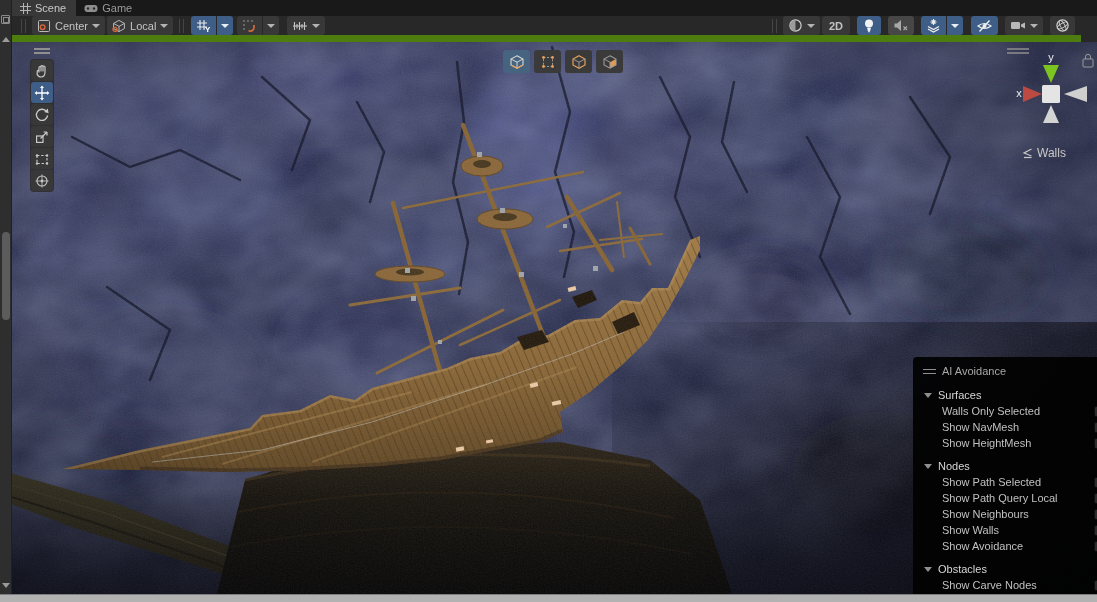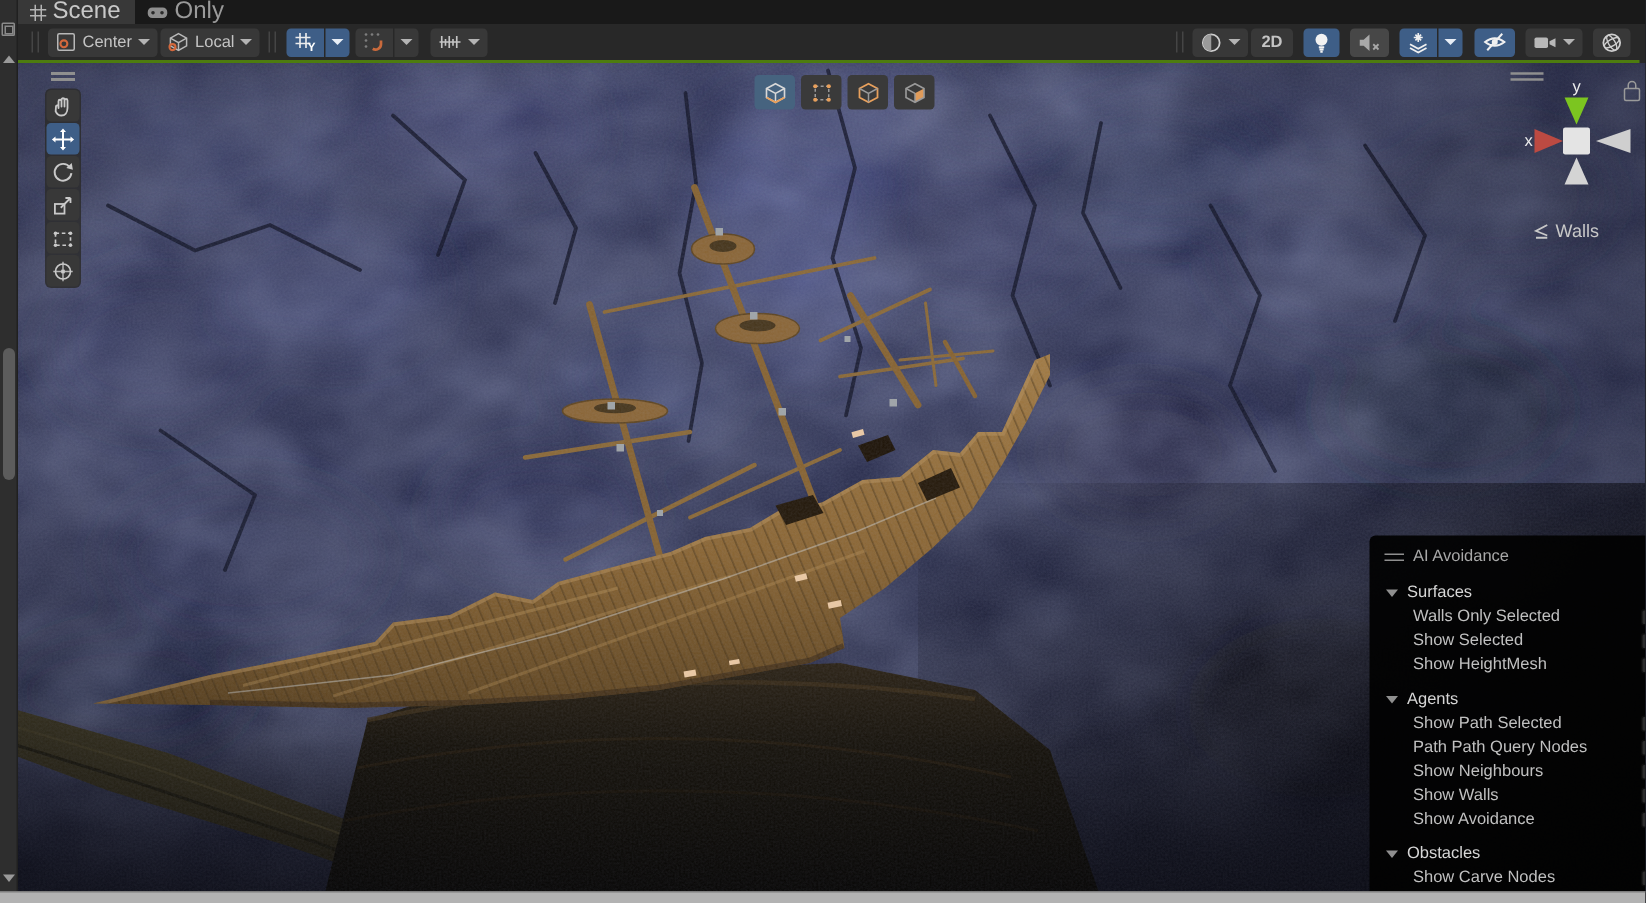--- a/index.html
+++ b/index.html
@@ -10,26 +10,26 @@
   
   .left-strip { position:absolute; left:0; top:0; width:12px; height:594px; background:#2e2e2e; border-right:1px solid #202020; }
   .mini-win-icon { position:absolute; left:1px; top:15px; width:9px; height:9px; border:1px solid #8a8a8a; border-radius:1px; }
   .mini-win-icon:after { content:""; position:absolute; left:1px; top:1px; width:4px; height:4px; border:1px solid #8a8a8a; }
   .scroll-up { position:absolute; left:2px; top:37px; width:0; height:0; border-left:4px solid transparent; border-right:4px solid transparent; border-bottom:5px solid #9a9a9a; }
   .scroll-thumb { position:absolute; left:2px; top:232px; width:8px; height:88px; background:#5c5c5c; border-radius:4px; }
   .scroll-down { position:absolute; left:2px; top:583px; width:0; height:0; border-left:4px solid transparent; border-right:4px solid transparent; border-top:5px solid #9a9a9a; }
 
   
   .tabbar { position:absolute; left:12px; top:0; right:0; height:16px; background:#191919; display:flex; align-items:stretch; }
-  .tab { display:flex; align-items:center; gap:4px; padding:0 10px 0 8px; font-size:16px; color:#9a9a9a; cursor:default; }
+  .tab { display:flex; align-items:center; gap:4px; padding:0 10px 0 8px; font-size:11px; color:#9a9a9a; cursor:default; }
   .tab.active { background:#383838; color:#c8c8c8; }
   .tab svg { display:block; }
 
   
-  .toolbar { position:absolute; left:12px; top:16px; right:4px; height:26px; background:#282828; border-bottom:2px solid #4d7c0f; display:flex; align-items:center; padding:0 4px; }
+  .toolbar { position:absolute; left:12px; top:16px; right:16px; height:26px; background:#282828; border-bottom:7px solid #4d7c0f; display:flex; align-items:center; padding:0 4px; }
   .sep { width:5px; height:14px; border-left:1px solid #454545; border-right:1px solid #454545; margin:0 5px; }
   .tbtn { height:19px; background:#383838; border-radius:3px; display:flex; align-items:center; padding:0 5px; gap:4px; color:#c4c4c4; font-size:11px; margin:0 1px; white-space:nowrap; }
   .tbtn.blue { background:#3e5e87; color:#fff; }
   .tbtn.grayer { background:#474747; }
   .arrow { width:0; height:0; border-left:4px solid transparent; border-right:4px solid transparent; border-top:4px solid #b4b4b4; }
   .blue .arrow { border-top-color:#e8eef6; }
   .splitbtn { display:flex; gap:1px; margin:0 2px; }
   .splitbtn .tbtn { margin:0; }
   .splitbtn .tbtn:first-child { border-top-right-radius:0; border-bottom-right-radius:0; }
   .splitbtn .tbtn:last-child  { border-top-left-radius:0; border-bottom-left-radius:0; padding:0 4px; }
@@ -87,21 +87,21 @@
         <path d="M3.5 0v11M7.5 0v11M0 3.5h11M0 7.5h11" stroke="#b4b4b4" stroke-width="1" fill="none"></path>
       </svg>
       <span>Scene</span>
     </div>
     <div class="tab">
       <svg width="14" height="9" viewBox="0 0 14 9">
         <rect x="0.5" y="1" width="13" height="7" rx="3" fill="#8e8e8e"></rect>
         <circle cx="4" cy="4.5" r="1.2" fill="#2a2a2a"></circle>
           <circle cx="10" cy="4.5" r="1.2" fill="#2a2a2a"></circle>
       </svg>
-      <span>Only</span>
+      <span>Game</span>
     </div>
   </div>
 
   <div class="toolbar">
     <div class="sep"></div>
 
     <div class="tbtn">
       <svg width="14" height="14" viewBox="0 0 14 14">
         <rect x="1.5" y="1.5" width="11" height="11" rx="1" stroke="#b8b8b8" fill="none"></rect>
         <circle cx="5.6" cy="8.2" r="2.3" stroke="#d4683c" stroke-width="1.4" fill="none"></circle>
@@ -522,38 +522,38 @@
 
       <div class="ai-sect-h">
         <div class="tri"></div>
         <span>Surfaces</span>
       </div>
       <div class="ai-row">
         <span>Walls Only Selected</span>
         <span class="cb"></span>
       </div>
       <div class="ai-row">
-        <span>Show Selected</span>
+        <span>Show NavMesh</span>
         <span class="cb"></span>
       </div>
       <div class="ai-row">
         <span>Show HeightMesh</span>
         <span class="cb"></span>
       </div>
 
       <div class="ai-sect-h">
         <div class="tri"></div>
-        <span>Agents</span>
+        <span>Nodes</span>
       </div>
       <div class="ai-row">
         <span>Show Path Selected</span>
         <span class="cb"></span>
       </div>
       <div class="ai-row">
-        <span>Path Path Query Nodes</span>
+        <span>Show Path Query Local</span>
         <span class="cb"></span>
       </div>
       <div class="ai-row">
         <span>Show Neighbours</span>
         <span class="cb"></span>
       </div>
       <div class="ai-row">
         <span>Show Walls</span>
         <span class="cb"></span>
       </div>

